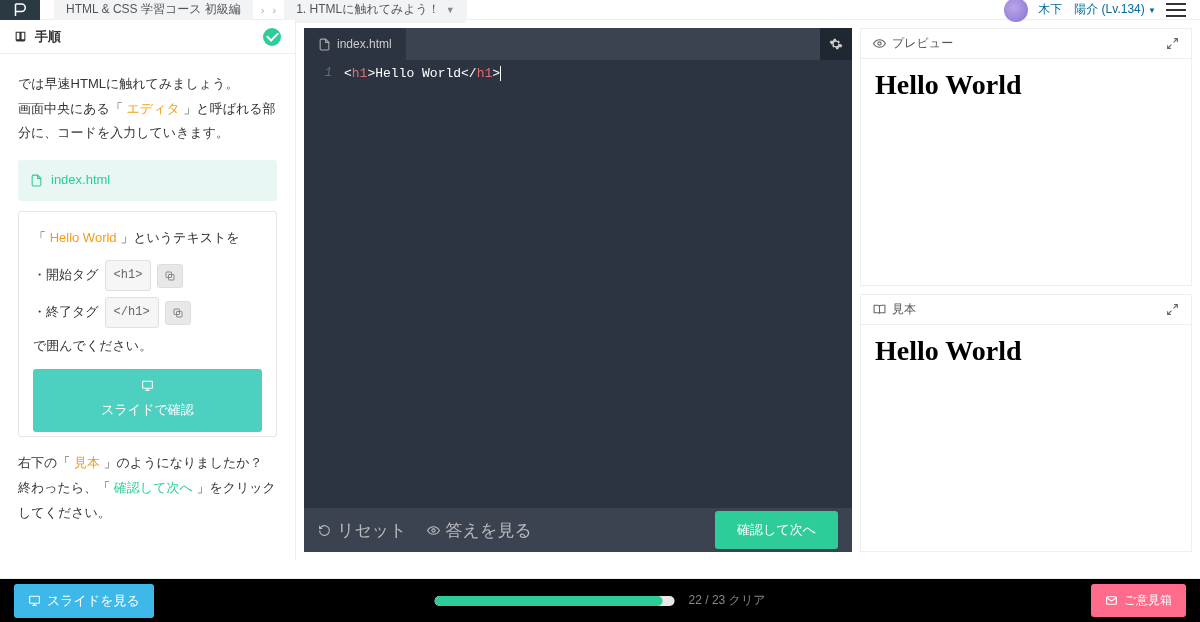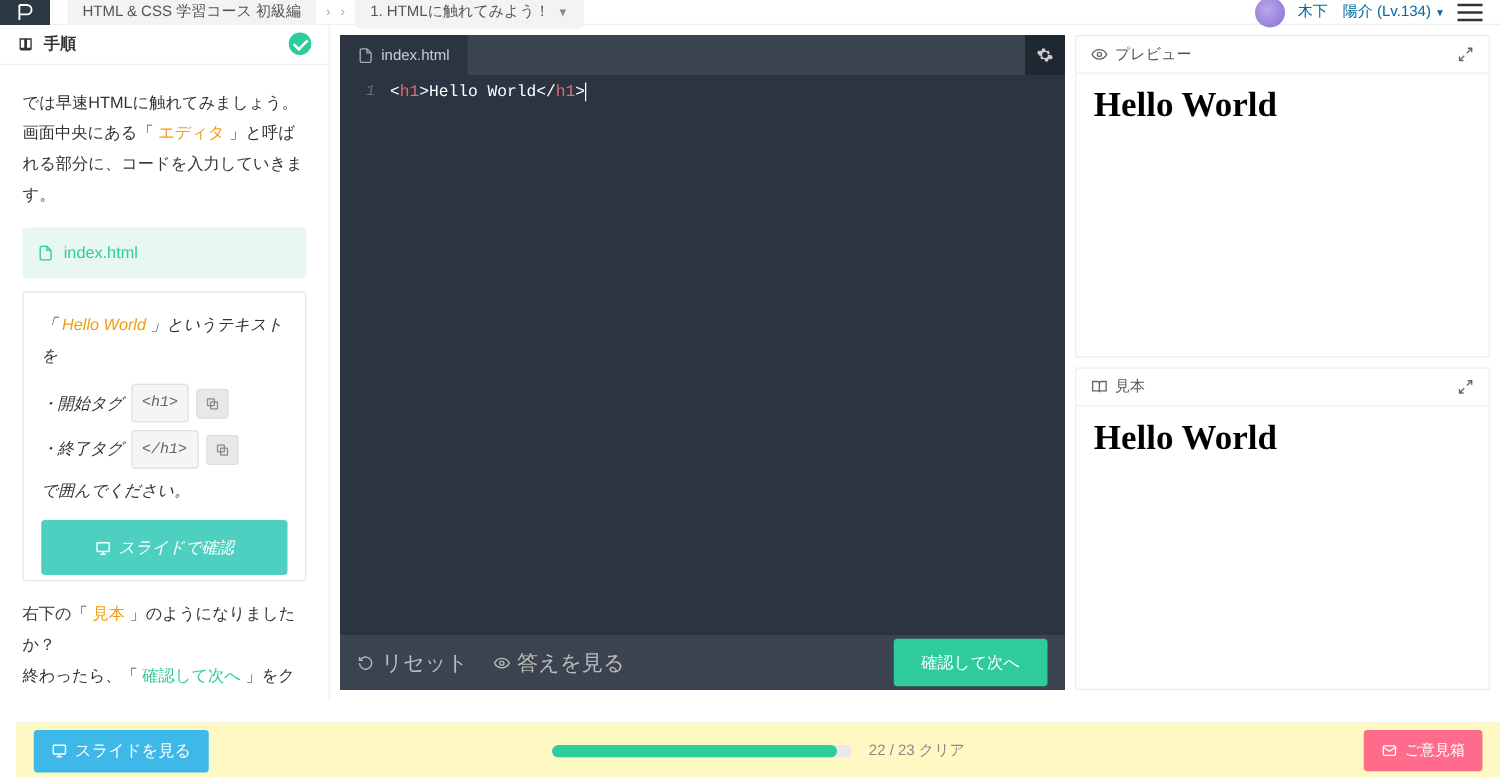--- a/index.html
+++ b/index.html
@@ -15,37 +15,37 @@
 .user-area { display: flex; align-items: center; gap: 10px; padding-right: 14px; }
 .avatar { width: 24px; height: 24px; border-radius: 50%; background: radial-gradient(circle at 40% 40%, #b8a8e8, #8a6dd8); }
 .username { font-size: 12px; color: #0369a1; }
 .hamburger { display: flex; flex-direction: column; gap: 4px; cursor: pointer; }
 .hamburger span { width: 20px; height: 2px; background: #333; }
 
 
 .main { display: flex; height: 540px; }
 
 
-.left { width: 264px; background: #fff; border-right: 1px solid #eee; display: flex; flex-direction: column; }
+.left { width: 296px; background: #fff; border-right: 1px solid #eee; display: flex; flex-direction: column; }
 .panel-head { height: 34px; display: flex; align-items: center; padding: 0 14px; border-bottom: 1px solid #eee; justify-content: space-between; }
 .panel-head-l { display: flex; align-items: center; gap: 8px; font-size: 13px; color: #333; font-weight: bold; }
 .check-badge { width: 18px; height: 18px; border-radius: 50%; background: #2ecc9b; display: flex; align-items: center; justify-content: center; }
 .check-badge::after { content: ""; width: 5px; height: 9px; border: solid #fff; border-width: 0 2px 2px 0; transform: rotate(45deg); margin-top: -2px; }
 .left-body { padding: 18px 18px; font-size: 13px; line-height: 1.9; color: #333; overflow-y: auto; }
 .hl-orange { color: #f39c12; }
 .hl-green { color: #2ecc9b; }
 .file-card { background: #e8f7f3; border-radius: 3px; padding: 8px 12px; display: flex; align-items: center; gap: 8px; margin: 14px 0 10px; }
 .file-card .fname { color: #2ecc9b; font-size: 13px; }
-.inst-box { border: 1px solid #e5e5e5; border-radius: 3px; padding: 14px 14px 4px; margin-bottom: 14px; font-style: italic; }
+.inst-box { border: 1px solid #e5e5e5; border-radius: 3px; padding: 14px 14px 4px; margin-bottom: 14px; }
 .inst-box p { margin-bottom: 10px; }
 .tag-row { display: flex; align-items: center; gap: 6px; margin: 6px 0; }
 .code-chip { background: #f5f5f5; border: 1px solid #e0e0e0; border-radius: 3px; padding: 3px 8px; font-family: "Courier New", monospace; font-size: 12px; color: #666; }
 .copy-btn { background: #e8e8e8; border: 1px solid #ddd; border-radius: 3px; width: 26px; height: 24px; display: flex; align-items: center; justify-content: center; cursor: pointer; }
 .copy-btn svg { width: 12px; height: 12px; }
-.slide-confirm { background: #4dd0c0; color: #fff; text-align: center; padding: 10px; border-radius: 3px; cursor: pointer; font-size: 13px; display: flex; align-items: center; justify-content: center; gap: 6px; }
+.slide-confirm { background: #4dd0c0; color: #fff; text-align: center; padding: 10px; border-radius: 3px; cursor: pointer; font-size: 13px; display: flex; align-items: center; justify-content: center; gap: 6px; flex-direction: column; }
 
 
 .center { flex: 1; background: #2b3440; display: flex; flex-direction: column; margin: 8px; border-radius: 2px; }
 .editor-tabs { height: 32px; background: #3a434f; display: flex; align-items: center; position: relative; }
 .tab { background: #2b3440; height: 32px; display: flex; align-items: center; gap: 6px; padding: 0 14px; color: #ccc; font-size: 12px; }
 .gear { position: absolute; right: 0; top: 0; width: 32px; height: 32px; background: #1f2730; display: flex; align-items: center; justify-content: center; cursor: pointer; }
 .gear svg { width: 14px; height: 14px; }
 .editor-body { flex: 1; display: flex; font-family: "Courier New", monospace; font-size: 13px; }
 .gutter { width: 36px; background: #2b3440; color: #636d78; text-align: right; padding: 6px 8px 0 0; font-style: italic; font-size: 12px; }
 .code-area { flex: 1; padding: 6px 4px 0; color: #eee; position: relative; }
@@ -60,21 +60,21 @@
 
 .right { width: 340px; display: flex; flex-direction: column; gap: 8px; padding: 8px 8px 8px 0; }
 .rpanel { flex: 1; background: #fff; border: 1px solid #eee; display: flex; flex-direction: column; }
 .rpanel-head { height: 30px; border-bottom: 1px solid #eee; display: flex; align-items: center; padding: 0 12px; justify-content: space-between; font-size: 12px; color: #555; }
 .rpanel-head-l { display: flex; align-items: center; gap: 6px; }
 .rpanel-body { flex: 1; padding: 10px 14px; }
 .rpanel-body h1 { font-size: 28px; font-weight: bold; color: #000; font-family: "Times New Roman", serif; }
 .expand-icon { cursor: pointer; }
 
 
-.footer { position: absolute; bottom: 0; left: 13px; right: 0; height: 44px; background: #fef9c3; display: flex; align-items: center; padding: 0 14px; border-top: 1px solid #f0f0f0; }
+.footer { position: absolute; bottom: 0; left: 0; right: 0; height: 44px; background: #000000; display: flex; align-items: center; padding: 0 14px; border-top: 1px solid #f0f0f0; }
 .slide-view { background: #3db8e8; color: #fff; padding: 8px 14px; border-radius: 3px; display: flex; align-items: center; gap: 6px; cursor: pointer; font-size: 13px; }
 .progress-wrap { position: absolute; left: 50%; transform: translateX(-50%); display: flex; align-items: center; gap: 14px; }
 .progress-bar { width: 240px; height: 10px; background: #e8e8e8; border-radius: 6px; overflow: hidden; }
 .progress-fill { height: 100%; background: #2ecc9b; border-radius: 6px; }
 .progress-text { font-size: 12px; color: #888; }
 .feedback { position: absolute; right: 14px; background: #ff6b8a; color: #fff; padding: 8px 14px; border-radius: 3px; display: flex; align-items: center; gap: 6px; cursor: pointer; font-size: 12px; }
 
 .icon-sm { width: 13px; height: 13px; }
 </style>
 </head>

